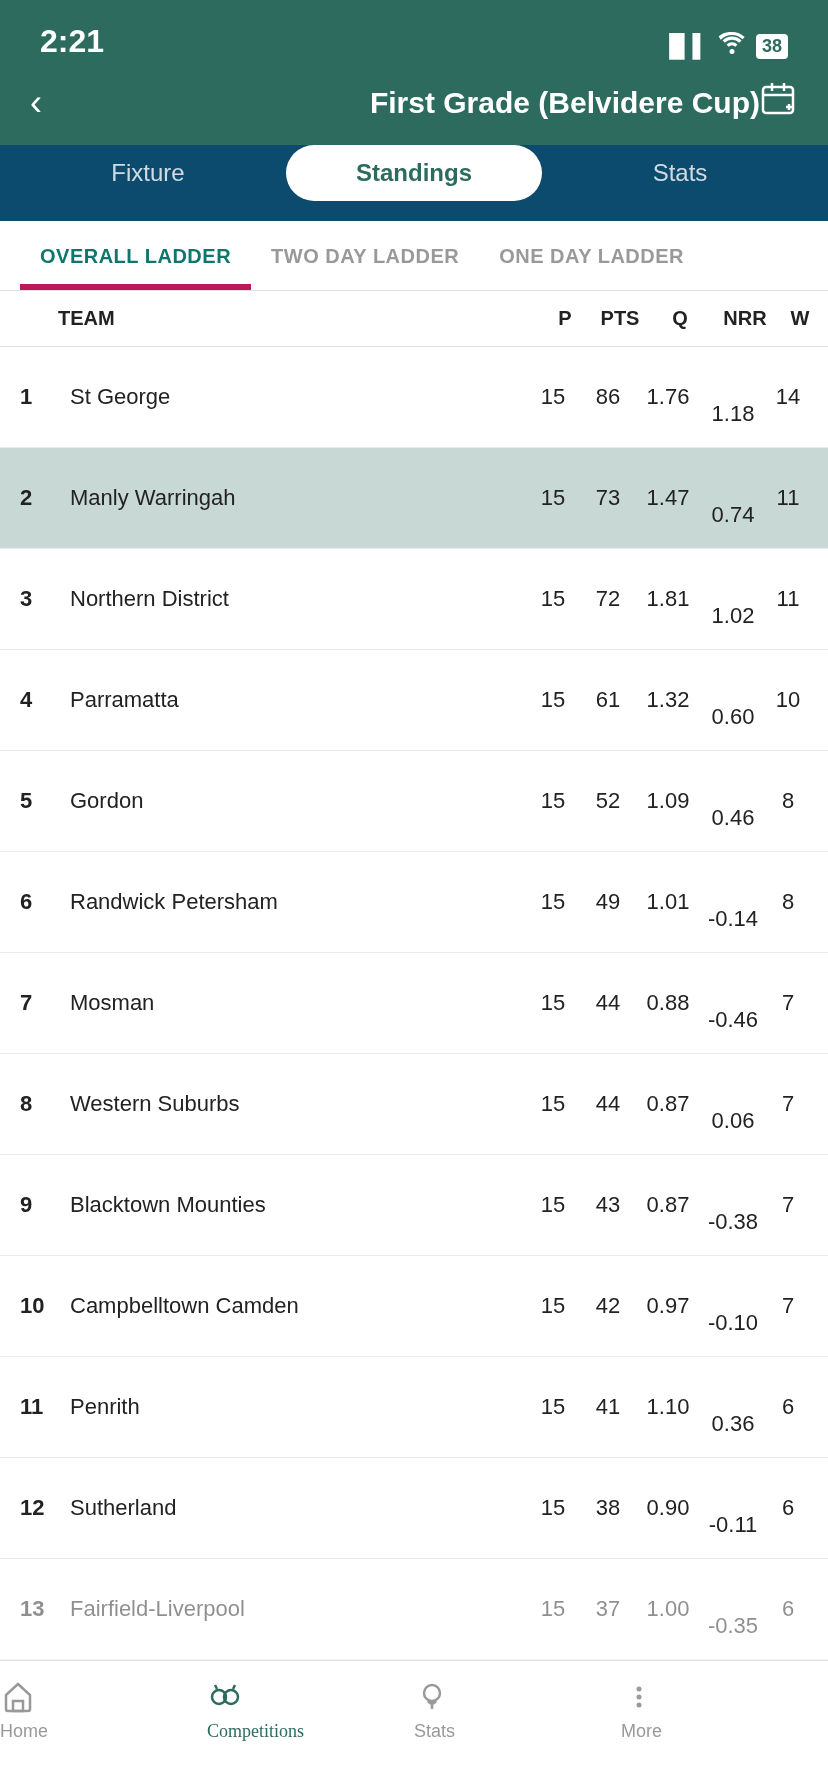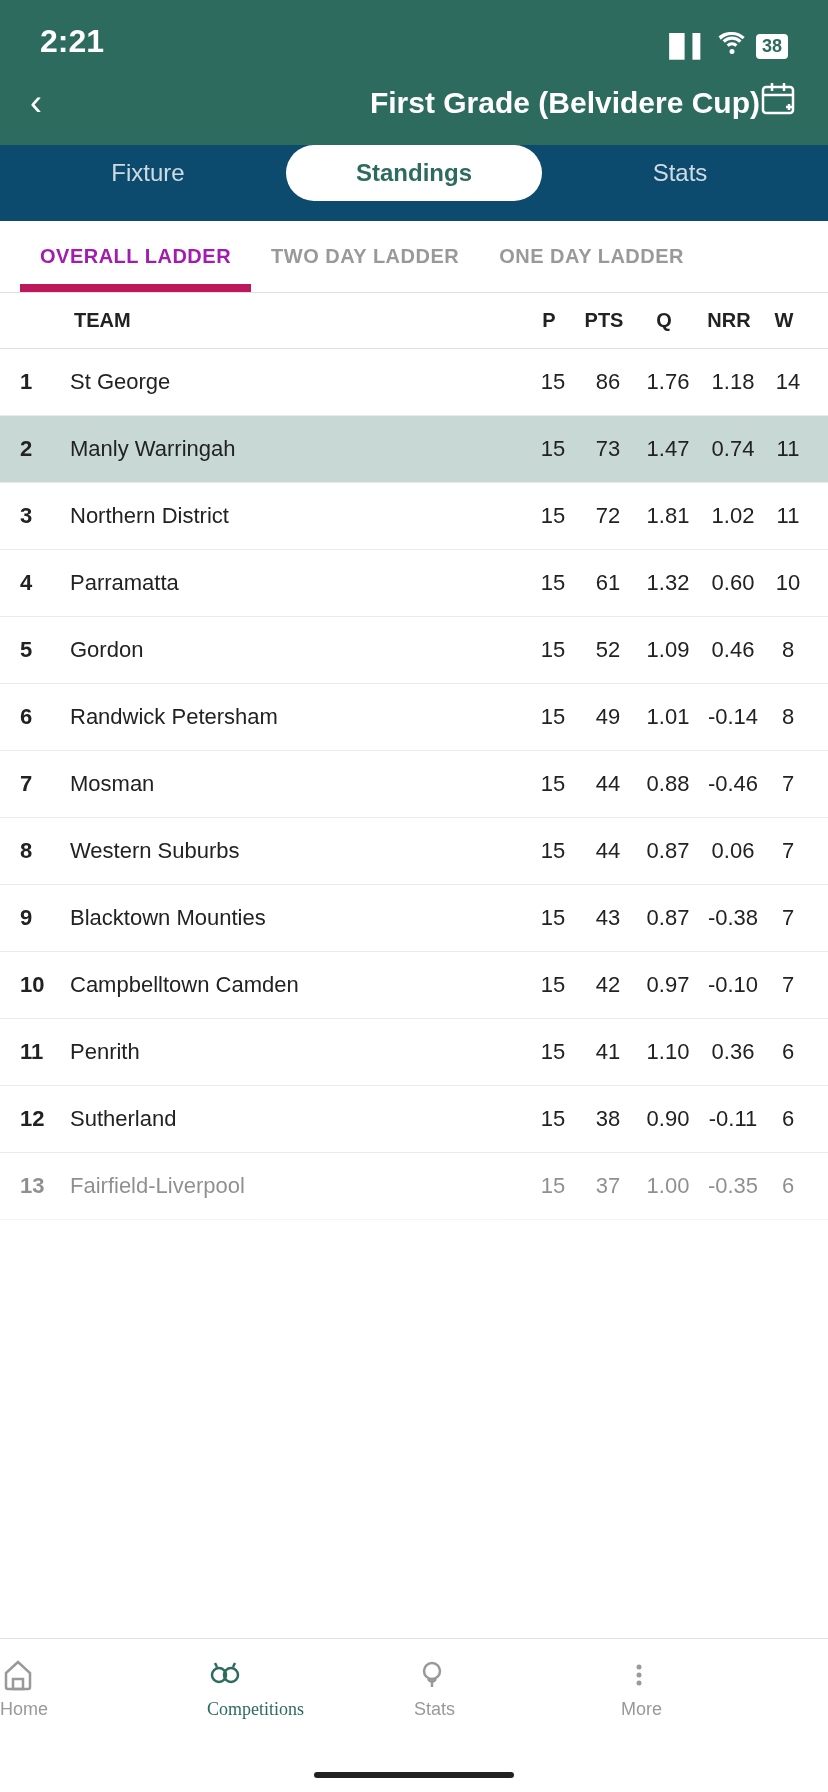--- a/index.html
+++ b/index.html
@@ -105,34 +105,34 @@
     .ladder-tab {
       padding: 24px 20px 16px;
       font-size: 20px;
       font-weight: 700;
       color: #999;
       cursor: pointer;
       letter-spacing: 0.5px;
       white-space: nowrap;
     }
     .ladder-tab.active {
-      color: #a21caf;
-      border-bottom: 8px solid #be185d;
+      color: #0f766e;
+      border-bottom: 6px solid #be185d;
     }
 
     
     .standings-table {
       flex: 1;
       overflow-y: auto;
       background: #fff;
     }
     .table-header {
       display: flex;
       align-items: flex-start;
-      padding: 16px 24px;
+      padding: 16px 8px;
       border-bottom: 1px solid #e0e0e0;
     }
     .col-rank { width: 50px; }
     .col-team { flex: 1; }
     .col-p { width: 50px; text-align: center; }
     .col-pts { width: 60px; text-align: center; }
     .col-q { width: 60px; text-align: center; }
     .col-nrr { width: 70px; text-align: center; }
     .col-w { width: 40px; text-align: center; }
 
@@ -163,21 +163,21 @@
       color: #222;
     }
     .row-p, .row-pts, .row-q, .row-nrr, .row-w {
       font-size: 22px;
       color: #222;
       text-align: center;
     }
     .row-p { width: 50px; }
     .row-pts { width: 60px; }
     .row-q { width: 60px; }
-    .row-nrr { width: 70px; }
+    .row-nrr { width: 70px; margin-top: 34px; }
     .row-w { width: 40px; }
 
     
     .bottom-nav {
       display: flex;
       background: #fff;
       border-top: 1px solid #e0e0e0;
       padding: 10px 0 30px;
     }
     .nav-item {

